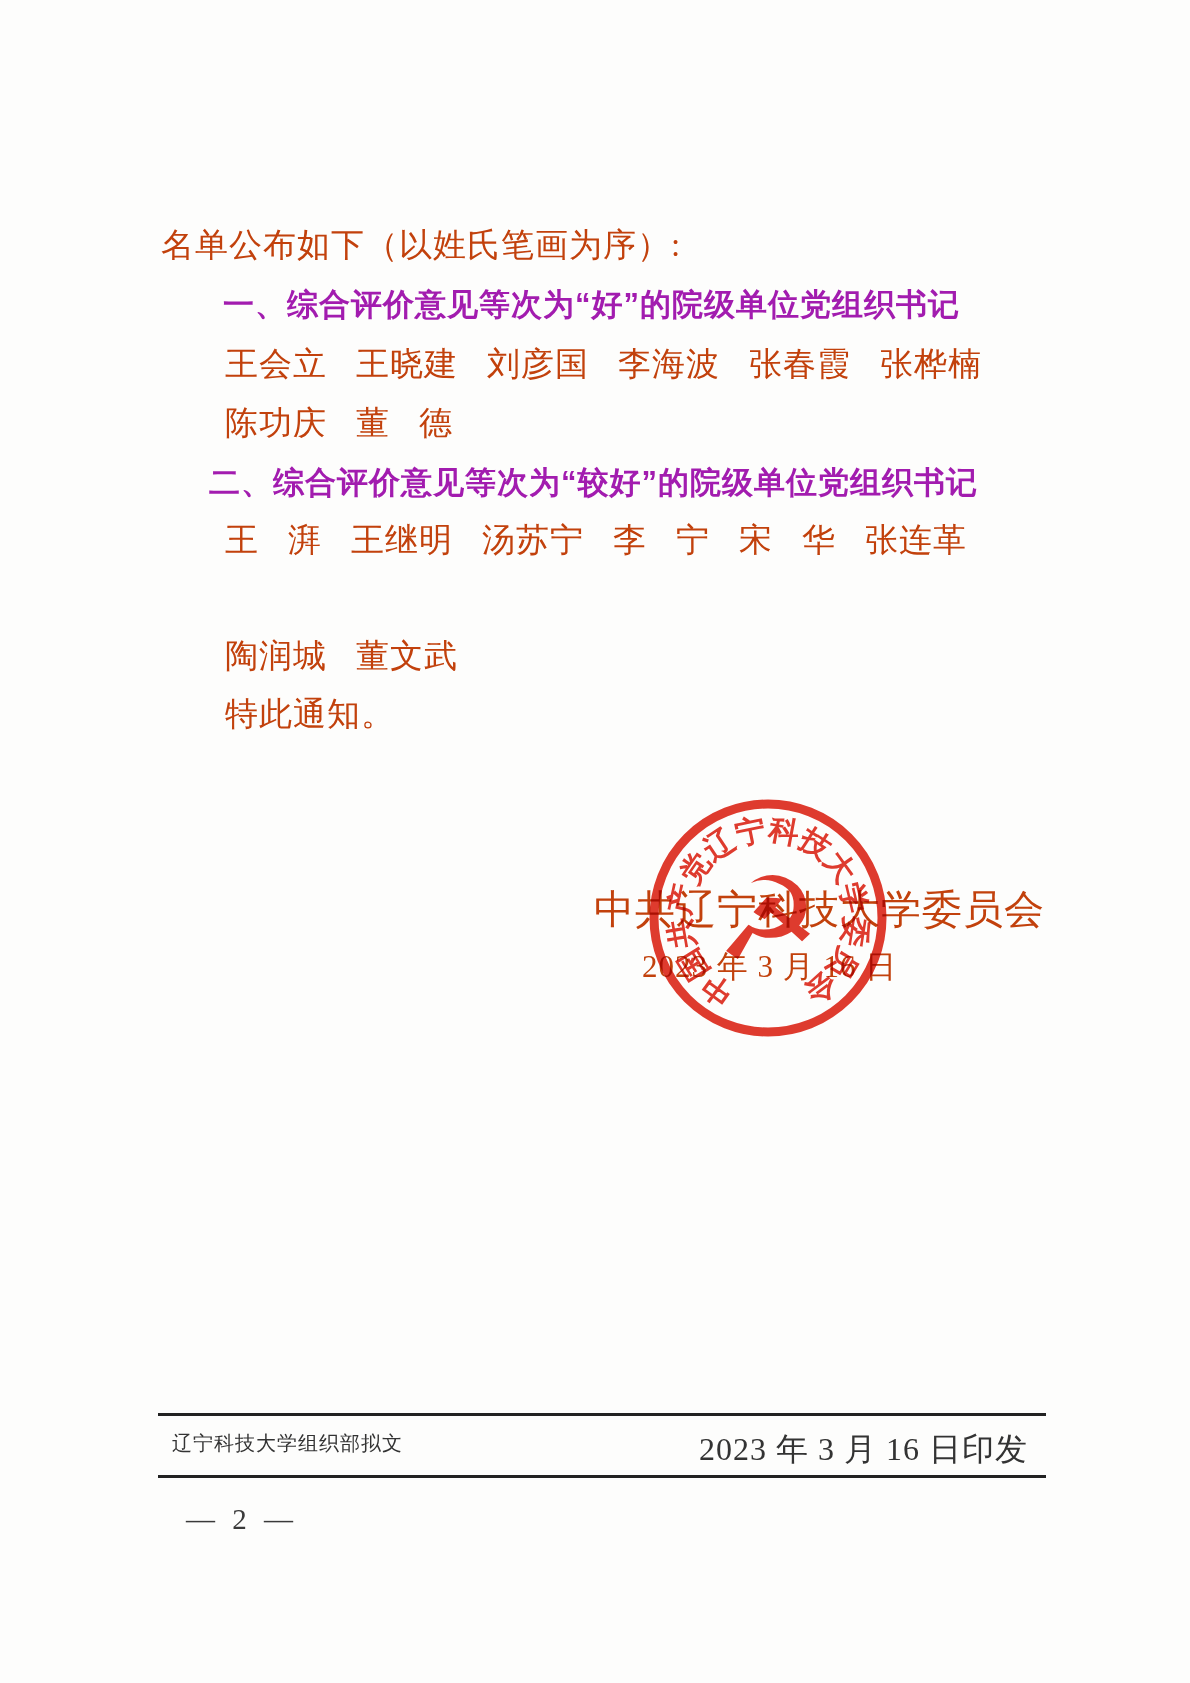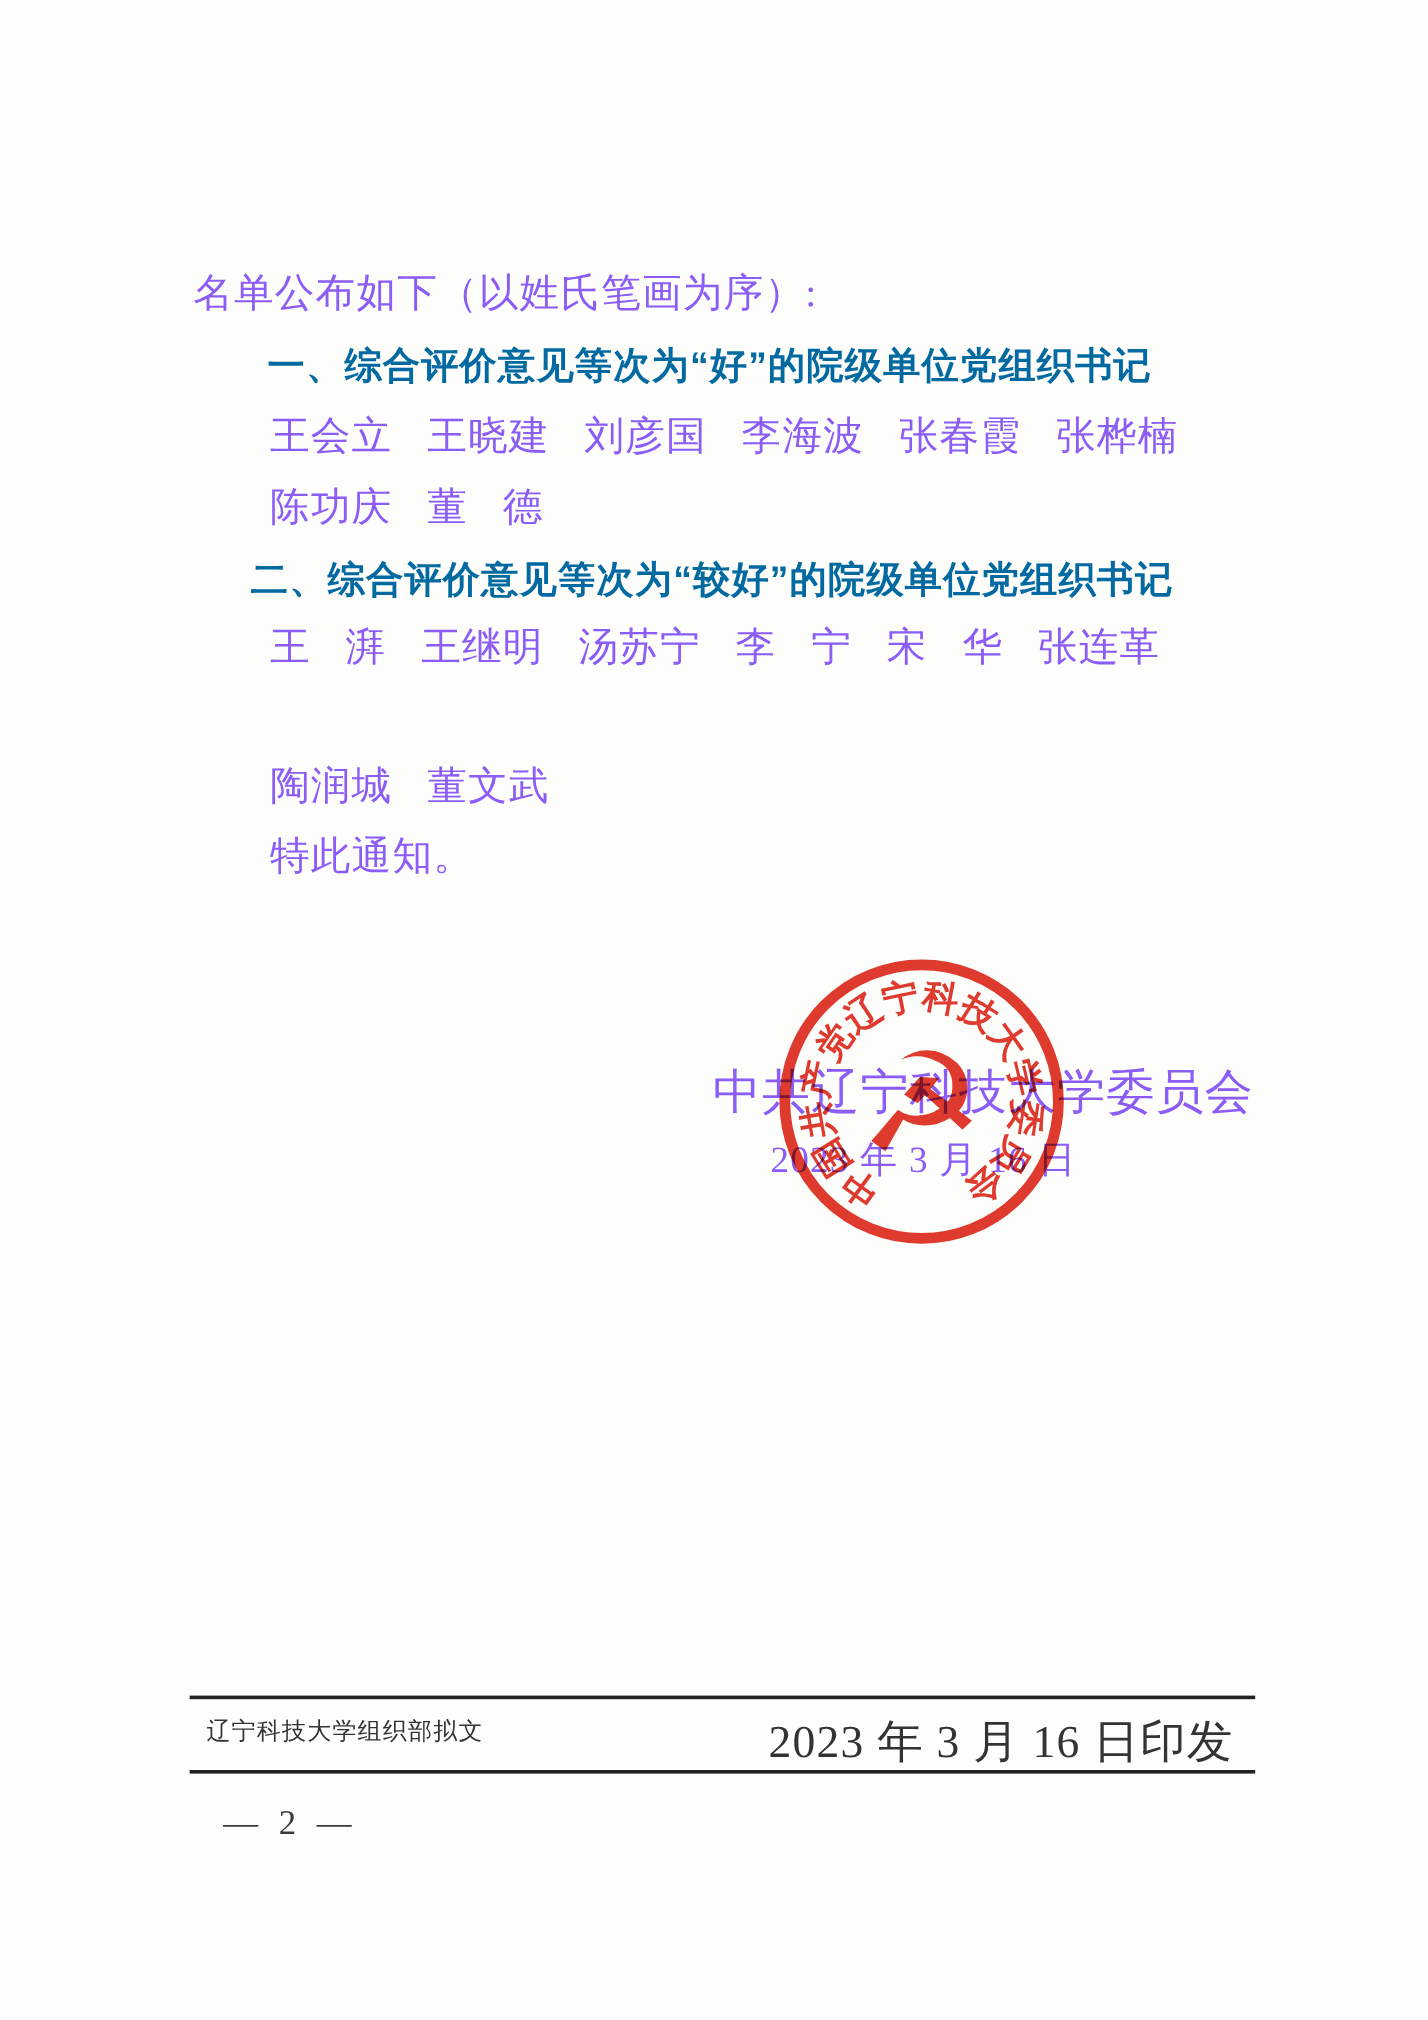--- a/index.html
+++ b/index.html
@@ -10,28 +10,28 @@
     overflow:hidden;
     font-family:"Liberation Serif","DejaVu Serif",serif;
     color:#2a2a2a;
   }
   .line{
     position:absolute;
     white-space:nowrap;
     font-size:33px;
     line-height:1;
     letter-spacing:1px;
-    color:#8b5cf6;
+    color:#c2410c;
   }
   .heading{
     font-family:"Liberation Sans","DejaVu Sans",sans-serif;
     font-weight:700;
     font-size:31px;
     letter-spacing:1px;
-    color:#0369a1;
+    color:#a21caf;
   }
   .names .tok{display:inline-block;margin-right:29px;}
   .names .tok:last-child{margin-right:18px;}
   .intro{left:161px;top:229px;}
   .pos-h1{left:223px;top:289px;}
   .pos-r1{left:225px;top:348px;}
   .pos-r2{left:225px;top:407px;}
   .pos-h2{left:209px;top:467px;}
   .pos-r3{left:225px;top:524px;text-align:right;}
   .pos-r4{left:225px;top:581px;}
@@ -53,21 +53,21 @@
   .emblem{
     font-family:"DejaVu Sans",sans-serif;
   }
   .rule{
     position:absolute;left:158px;width:888px;height:3px;
     background:#222222;
   }
   .rule-top{top:1413px;}
   .rule-bottom{top:1475px;}
   .footer-left{left:172px;top:1433px;font-size:20px;letter-spacing:1px;color:#333;}
-  .footer-right{right:162px;top:1433px;font-size:38px;letter-spacing:1px;color:#333;}
+  .footer-right{right:162px;top:1433px;font-size:32px;letter-spacing:1px;color:#333;}
   .page-num{left:186px;top:1505px;font-size:29px;letter-spacing:5px;color:#3a3a3a;}
 </style>
 </head>
 <body>
 
 <div class="page">
 
   <div class="line intro">名单公布如下（以姓氏笔画为序）:</div>
 
   <div class="line heading pos-h1">一、综合评价意见等次为“好”的院级单位党组织书记</div>

